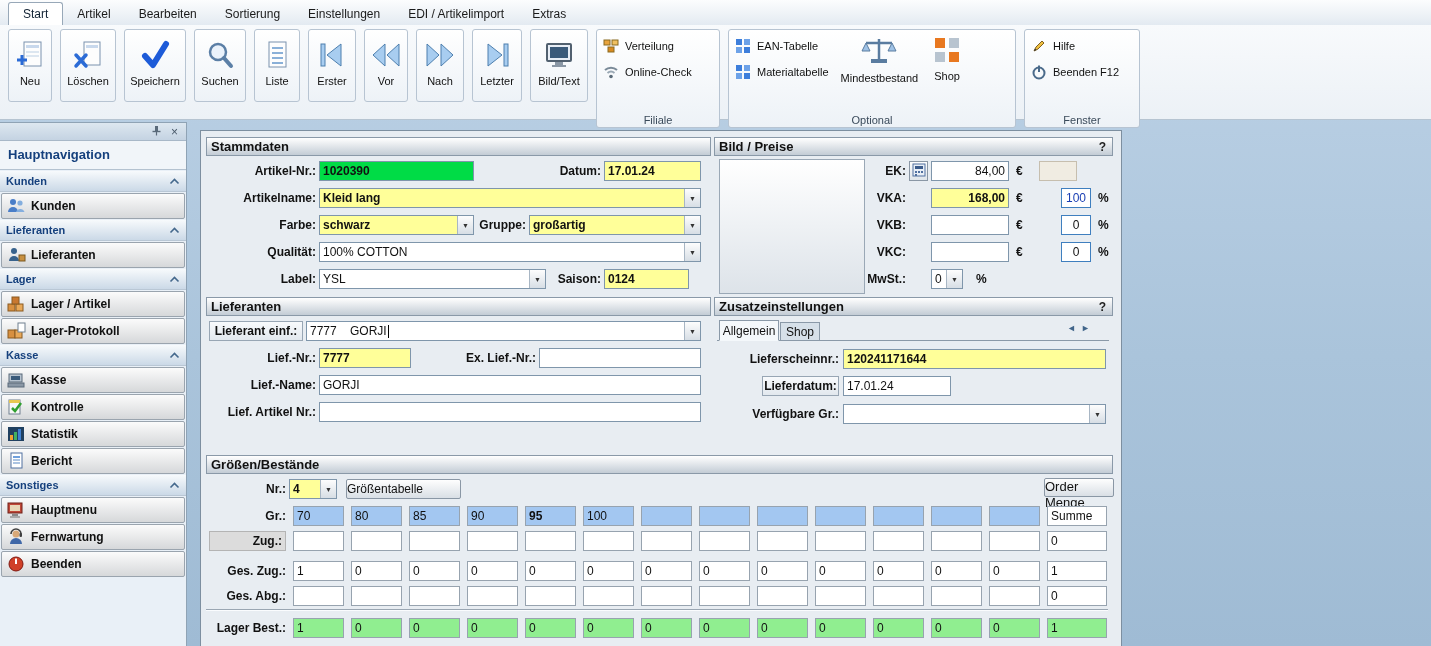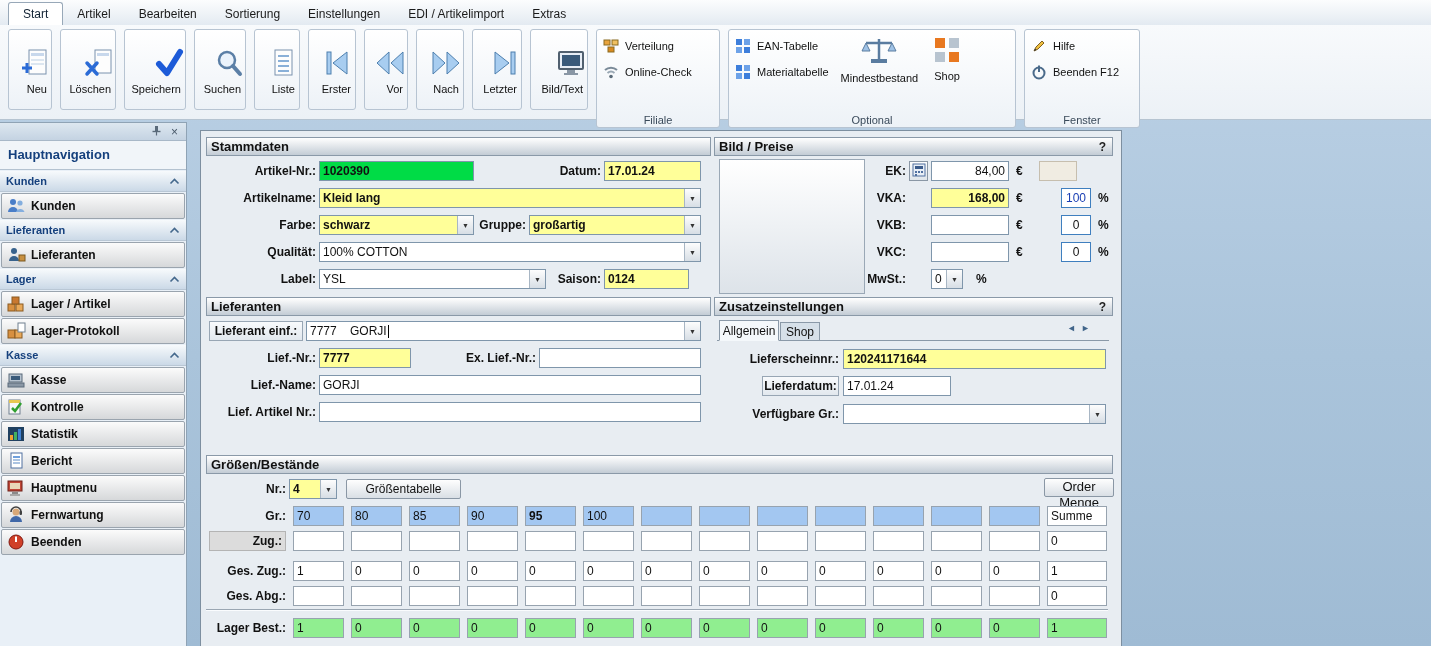--- a/index.html
+++ b/index.html
@@ -8,21 +8,21 @@
           background:linear-gradient(180deg,#bdd2e6 0%,#aac4db 55%,#9fbbd4 100%);}
   
   .menubar{position:absolute;left:0;top:0;width:100%;height:25px;background:linear-gradient(#fcfdfe,#e3eaf1);
            border-bottom:1px solid #c2cedb;display:flex;align-items:flex-end;padding-left:8px;}
   .menu-item{padding:4px 14px;color:#1a1a1a;white-space:nowrap;}
   .menu-item.active{background:#fff;border:1px solid #98a8b8;border-bottom:none;border-radius:3px 3px 0 0;color:#123;}
   
   .ribbon{position:absolute;left:0;top:25px;width:100%;height:90px;background:linear-gradient(#f8fafc,#ecf1f6);
           border-bottom:1px solid #b6c4d1;display:flex;align-items:flex-start;gap:8px;padding:4px 0 0 8px;}
   .rbtn{height:64px;border:1px solid #b7c4d2;border-radius:3px;background:linear-gradient(#ffffff,#edf2f7);
-        display:flex;flex-direction:column;align-items:flex-end;padding-top:15px;}
+        display:flex;flex-direction:column;align-items:center;padding-top:7px;}
   .rbtn .icon{height:36px;display:flex;align-items:center;justify-content:center;}
   .rlbl{font-size:11px;margin-top:2px;white-space:nowrap;padding:0 4px;}
   .rgroup{height:80px;border:1px solid #b7c4d2;border-radius:3px;background:linear-gradient(#ffffff,#edf2f7);
           position:relative;padding:3px 5px 14px 5px;}
   .rgroup .caption{position:absolute;bottom:1px;left:0;right:0;text-align:center;font-size:11px;color:#3a4a5a;}
   .rrow{display:flex;align-items:center;gap:6px;height:26px;font-size:11px;white-space:nowrap;}
   .opt-flex{display:flex;gap:8px;align-items:flex-start;}
   .bigbtn{display:flex;flex-direction:column;align-items:center;padding-top:2px;}
   .icon16{width:17px;display:flex;justify-content:center;}
   
@@ -56,21 +56,21 @@
   .field.green{background:#00dc46;}
   .field.yellow .val,.field.green .val{font-weight:bold;}
   .dd{flex:0 0 15px;align-self:stretch;margin-right:-3px;margin-left:3px;background:linear-gradient(#fdfdfd,#d7dee5);
       border-left:1px solid #a8b6c4;display:flex;align-items:center;justify-content:center;font-size:7px;color:#333;}
   .caret{width:1px;height:13px;background:#000;margin-left:1px;}
   .unit{position:absolute;height:20px;line-height:20px;font-weight:bold;}
   .pctbox{position:absolute;height:20px;border:1px solid #3f7fbf;background:#fff;text-align:center;line-height:18px;box-sizing:border-box;}
   .pctbox.blue{color:#1a3fb4;}
   .disbox{position:absolute;height:20px;background:#f0ece2;border:1px solid #c6beae;box-sizing:border-box;}
   .grpbtn{position:absolute;height:20px;border:1px solid #8a97a5;background:linear-gradient(#fefefe,#d9dfe5);
-          border-radius:2px;text-align:center;line-height:18px;box-sizing:border-box;}
+          border-radius:2px;text-align:left;line-height:18px;box-sizing:border-box;}
   .iconbtn{position:absolute;width:19px;height:20px;border:1px solid #8a97a5;background:linear-gradient(#fdfdfd,#dfe5ea);
            display:flex;align-items:center;justify-content:center;box-sizing:border-box;}
   .boxlbl{position:absolute;height:20px;border:1px solid #98a6b4;text-align:center;line-height:18px;font-weight:bold;
           background:linear-gradient(#f8fafc,#e2e8ee);box-sizing:border-box;white-space:nowrap;}
   .imgbox{position:absolute;background:linear-gradient(#ffffff,#dde3e9);border:1px solid #9aa8b6;}
   .tab{position:absolute;height:21px;border:1px solid #8a99a8;display:flex;align-items:center;justify-content:center;
        font-size:12px;box-sizing:border-box;}
   .tab.active{background:#f4f8fb;border-bottom:1px solid #f4f8fb;z-index:2;}
   .tab.inactive{background:#d6e0e9;height:19px;z-index:1;}
   .tabline{position:absolute;height:1px;background:#8a99a8;}
@@ -418,20 +418,26 @@
         <svg width="20" height="18">
             <rect x="5" y="1" width="11" height="15" fill="#ffffff" stroke="#5070a0"></rect>
             <line x1="7" y1="5" x2="14" y2="5" stroke="#4080d0" stroke-width="1.5"></line>
             <line x1="7" y1="8" x2="14" y2="8" stroke="#90b0d8" stroke-width="1.5"></line>
             <line x1="7" y1="11" x2="14" y2="11" stroke="#90b0d8" stroke-width="1.5"></line>
           </svg>
       </span>
       <span>Bericht</span>
     </div>
 
+    <div class="sb-header">
+      <span>Sonstiges</span>
+      <span><svg width="11" height="8">
+            <path d="M1.5 6.5 L5.5 2.5 L9.5 6.5" fill="none" stroke="#44688c" stroke-width="1.6"></path>
+          </svg></span>
+    </div>
     <div class="sb-item">
       <span class="sb-icon">
         <svg width="20" height="18">
             <rect x="2" y="2" width="14" height="10" fill="#c04838" stroke="#702018"></rect>
             <rect x="4" y="4" width="10" height="6" fill="#e8d8b8"></rect>
             <rect x="6" y="13" width="6" height="2" fill="#8a8a8a"></rect>
             <rect x="4" y="15" width="10" height="2" fill="#a8a8a8"></rect>
           </svg>
       </span>
       <span>Hauptmenu</span>

